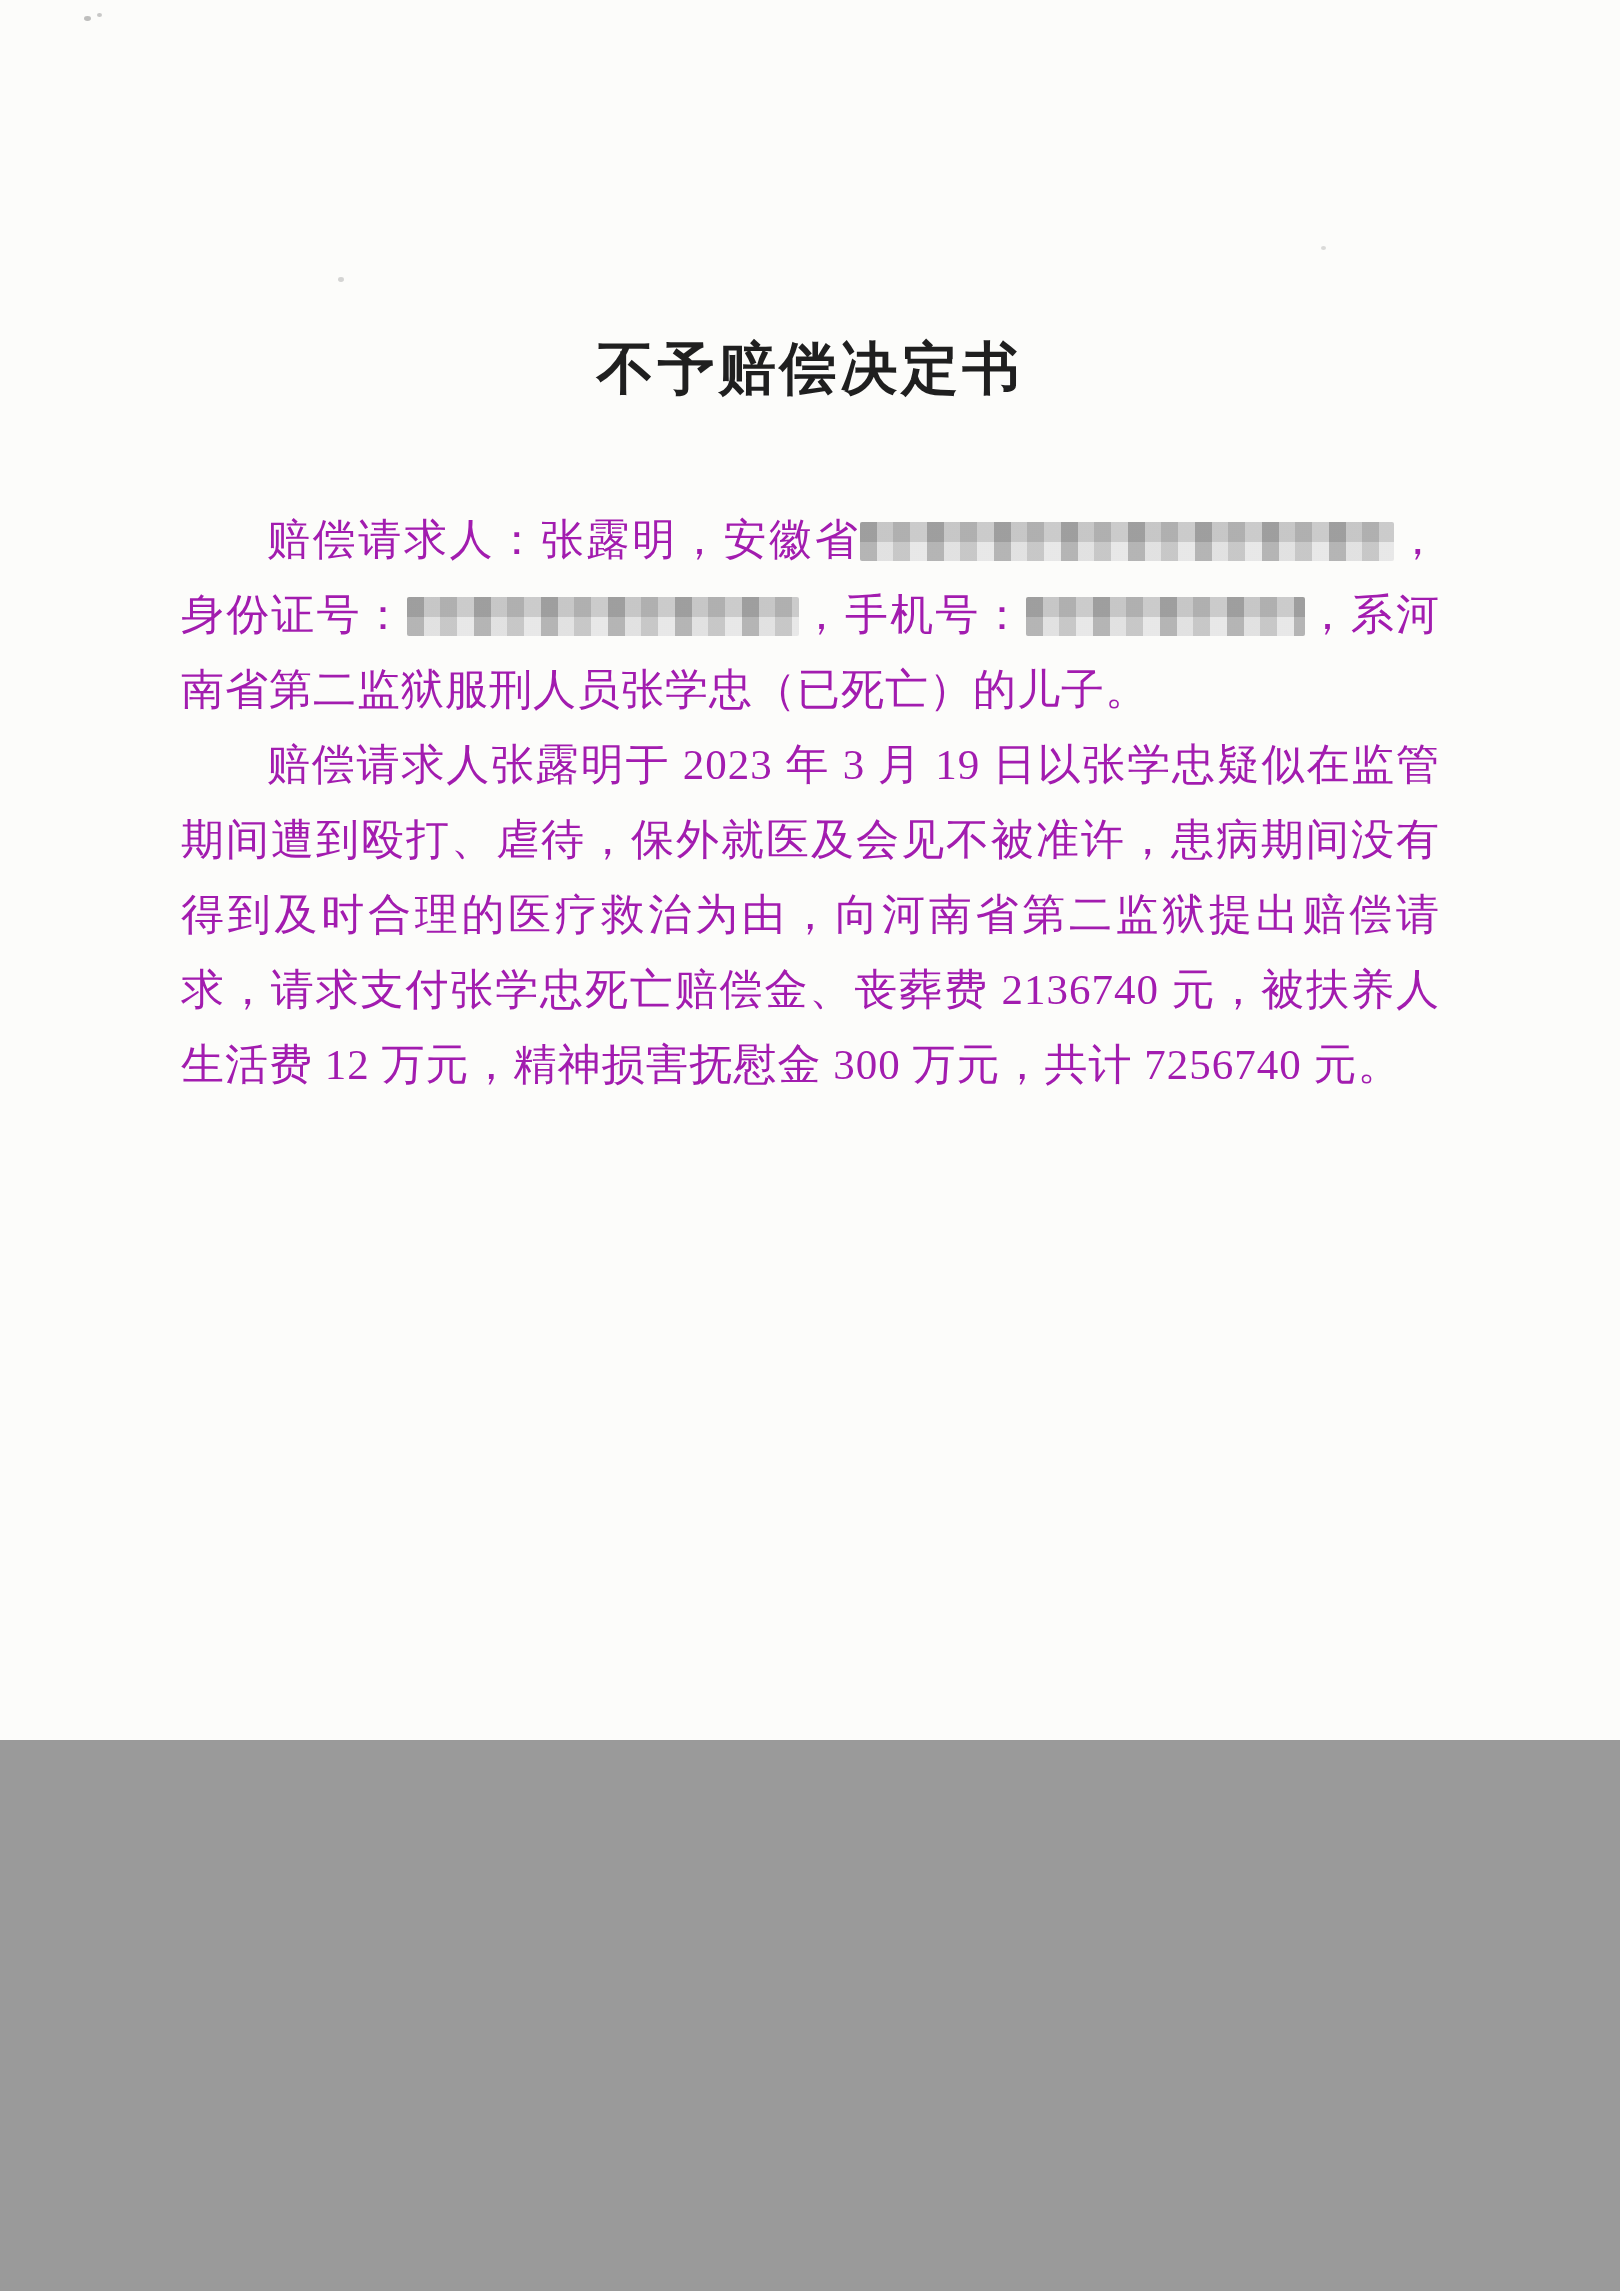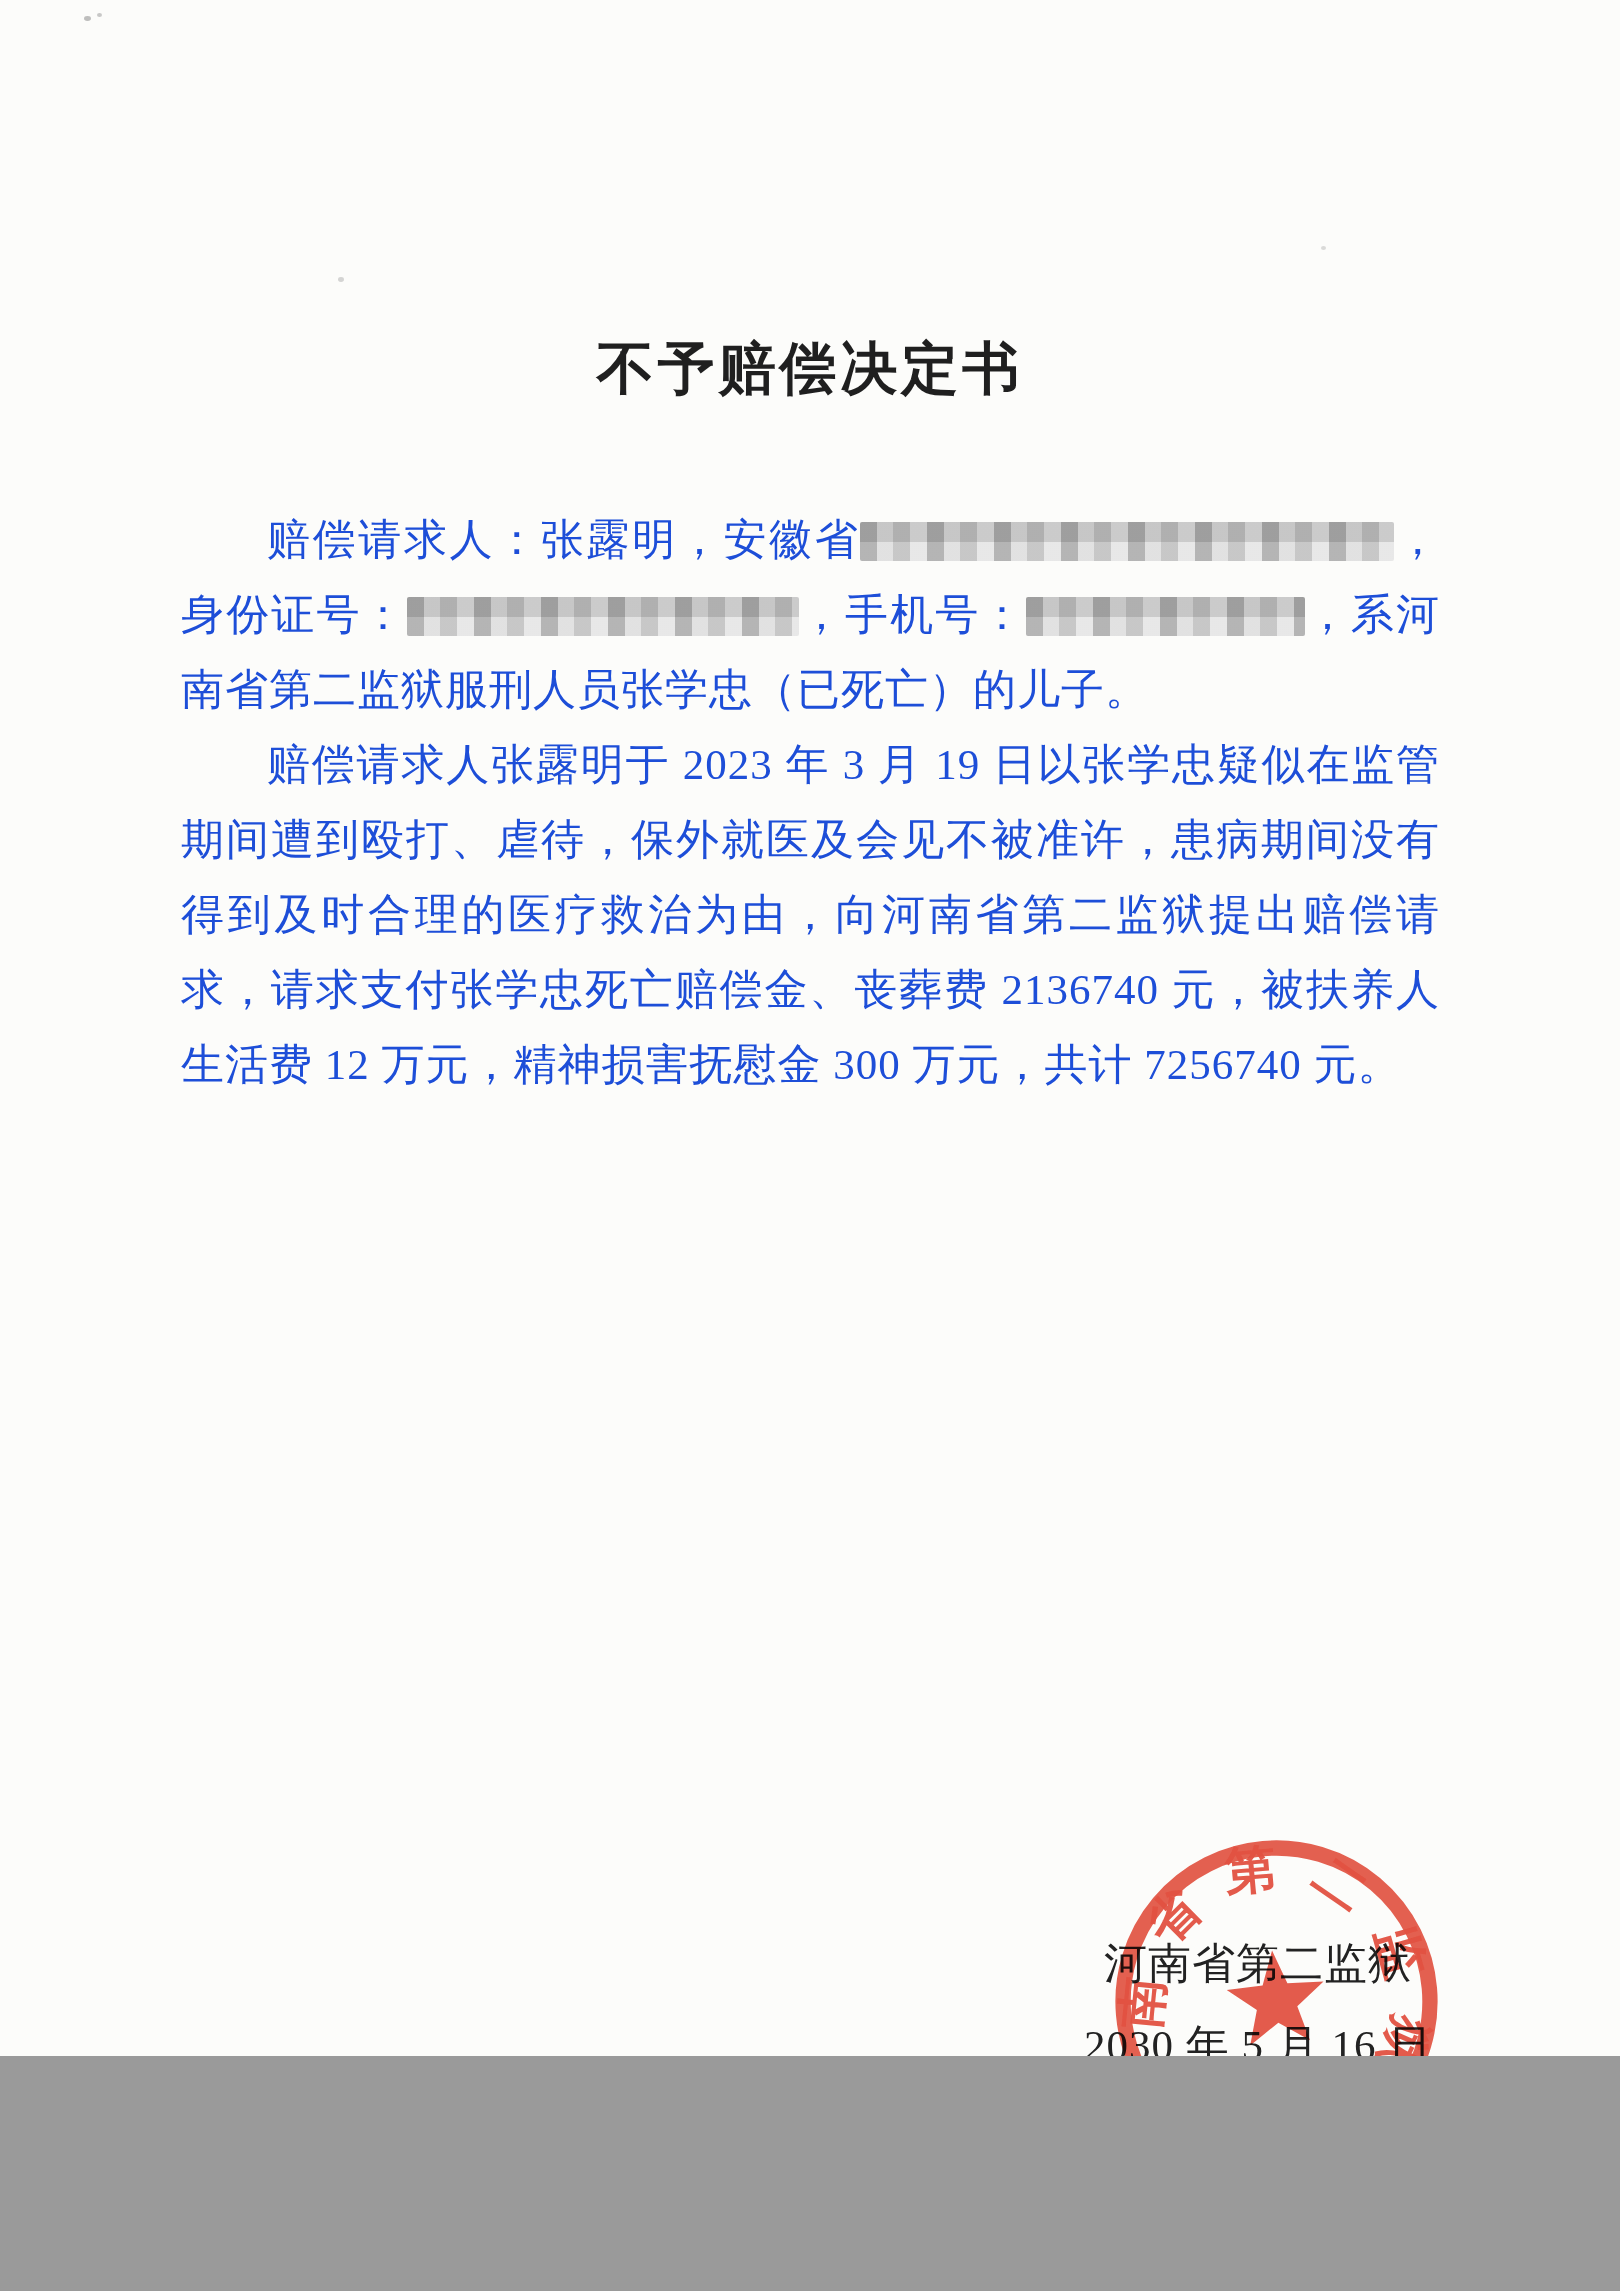--- a/index.html
+++ b/index.html
@@ -1,39 +1,39 @@
 <!DOCTYPE html>
 <html><head>
 <meta charset="utf-8">
 <style>
   html,body{margin:0;padding:0;background:#9a9a9a;}
   .page{
     position:relative;
-    width:1620px;height:2056px;
+    width:1620px;height:1740px;
     background:#fcfcfa;
     overflow:hidden;
     font-family:"Liberation Serif","DejaVu Serif",serif;
     color:#262626;
   }
   .doc-title{
     position:absolute;top:331px;left:0;width:100%;
     text-align:center;
     font-family:"Liberation Sans","DejaVu Sans",sans-serif;
     font-weight:900;font-size:57px;letter-spacing:3.9px;
     color:#1f1f1f;
   }
   .doc-body{
     position:absolute;left:181px;top:502px;width:1259px;
   }
   .doc-body p{
     margin:0;
     font-size:43px;line-height:75px;letter-spacing:1px;
     text-align:justify;
     text-indent:2em;
-    color:#1d4ed8;
+    color:#a21caf;
   }
   .redacted{
     display:inline-block;height:39px;vertical-align:-6.9px;
     border-radius:2px;
     background-color:#dcdcdc;
     background-image:
       repeating-linear-gradient(90deg,
         rgba(110,110,110,.45) 0 16.7px,
         rgba(200,200,200,.35) 16.7px 33px,
         rgba(145,145,145,.42) 33px 50px,

